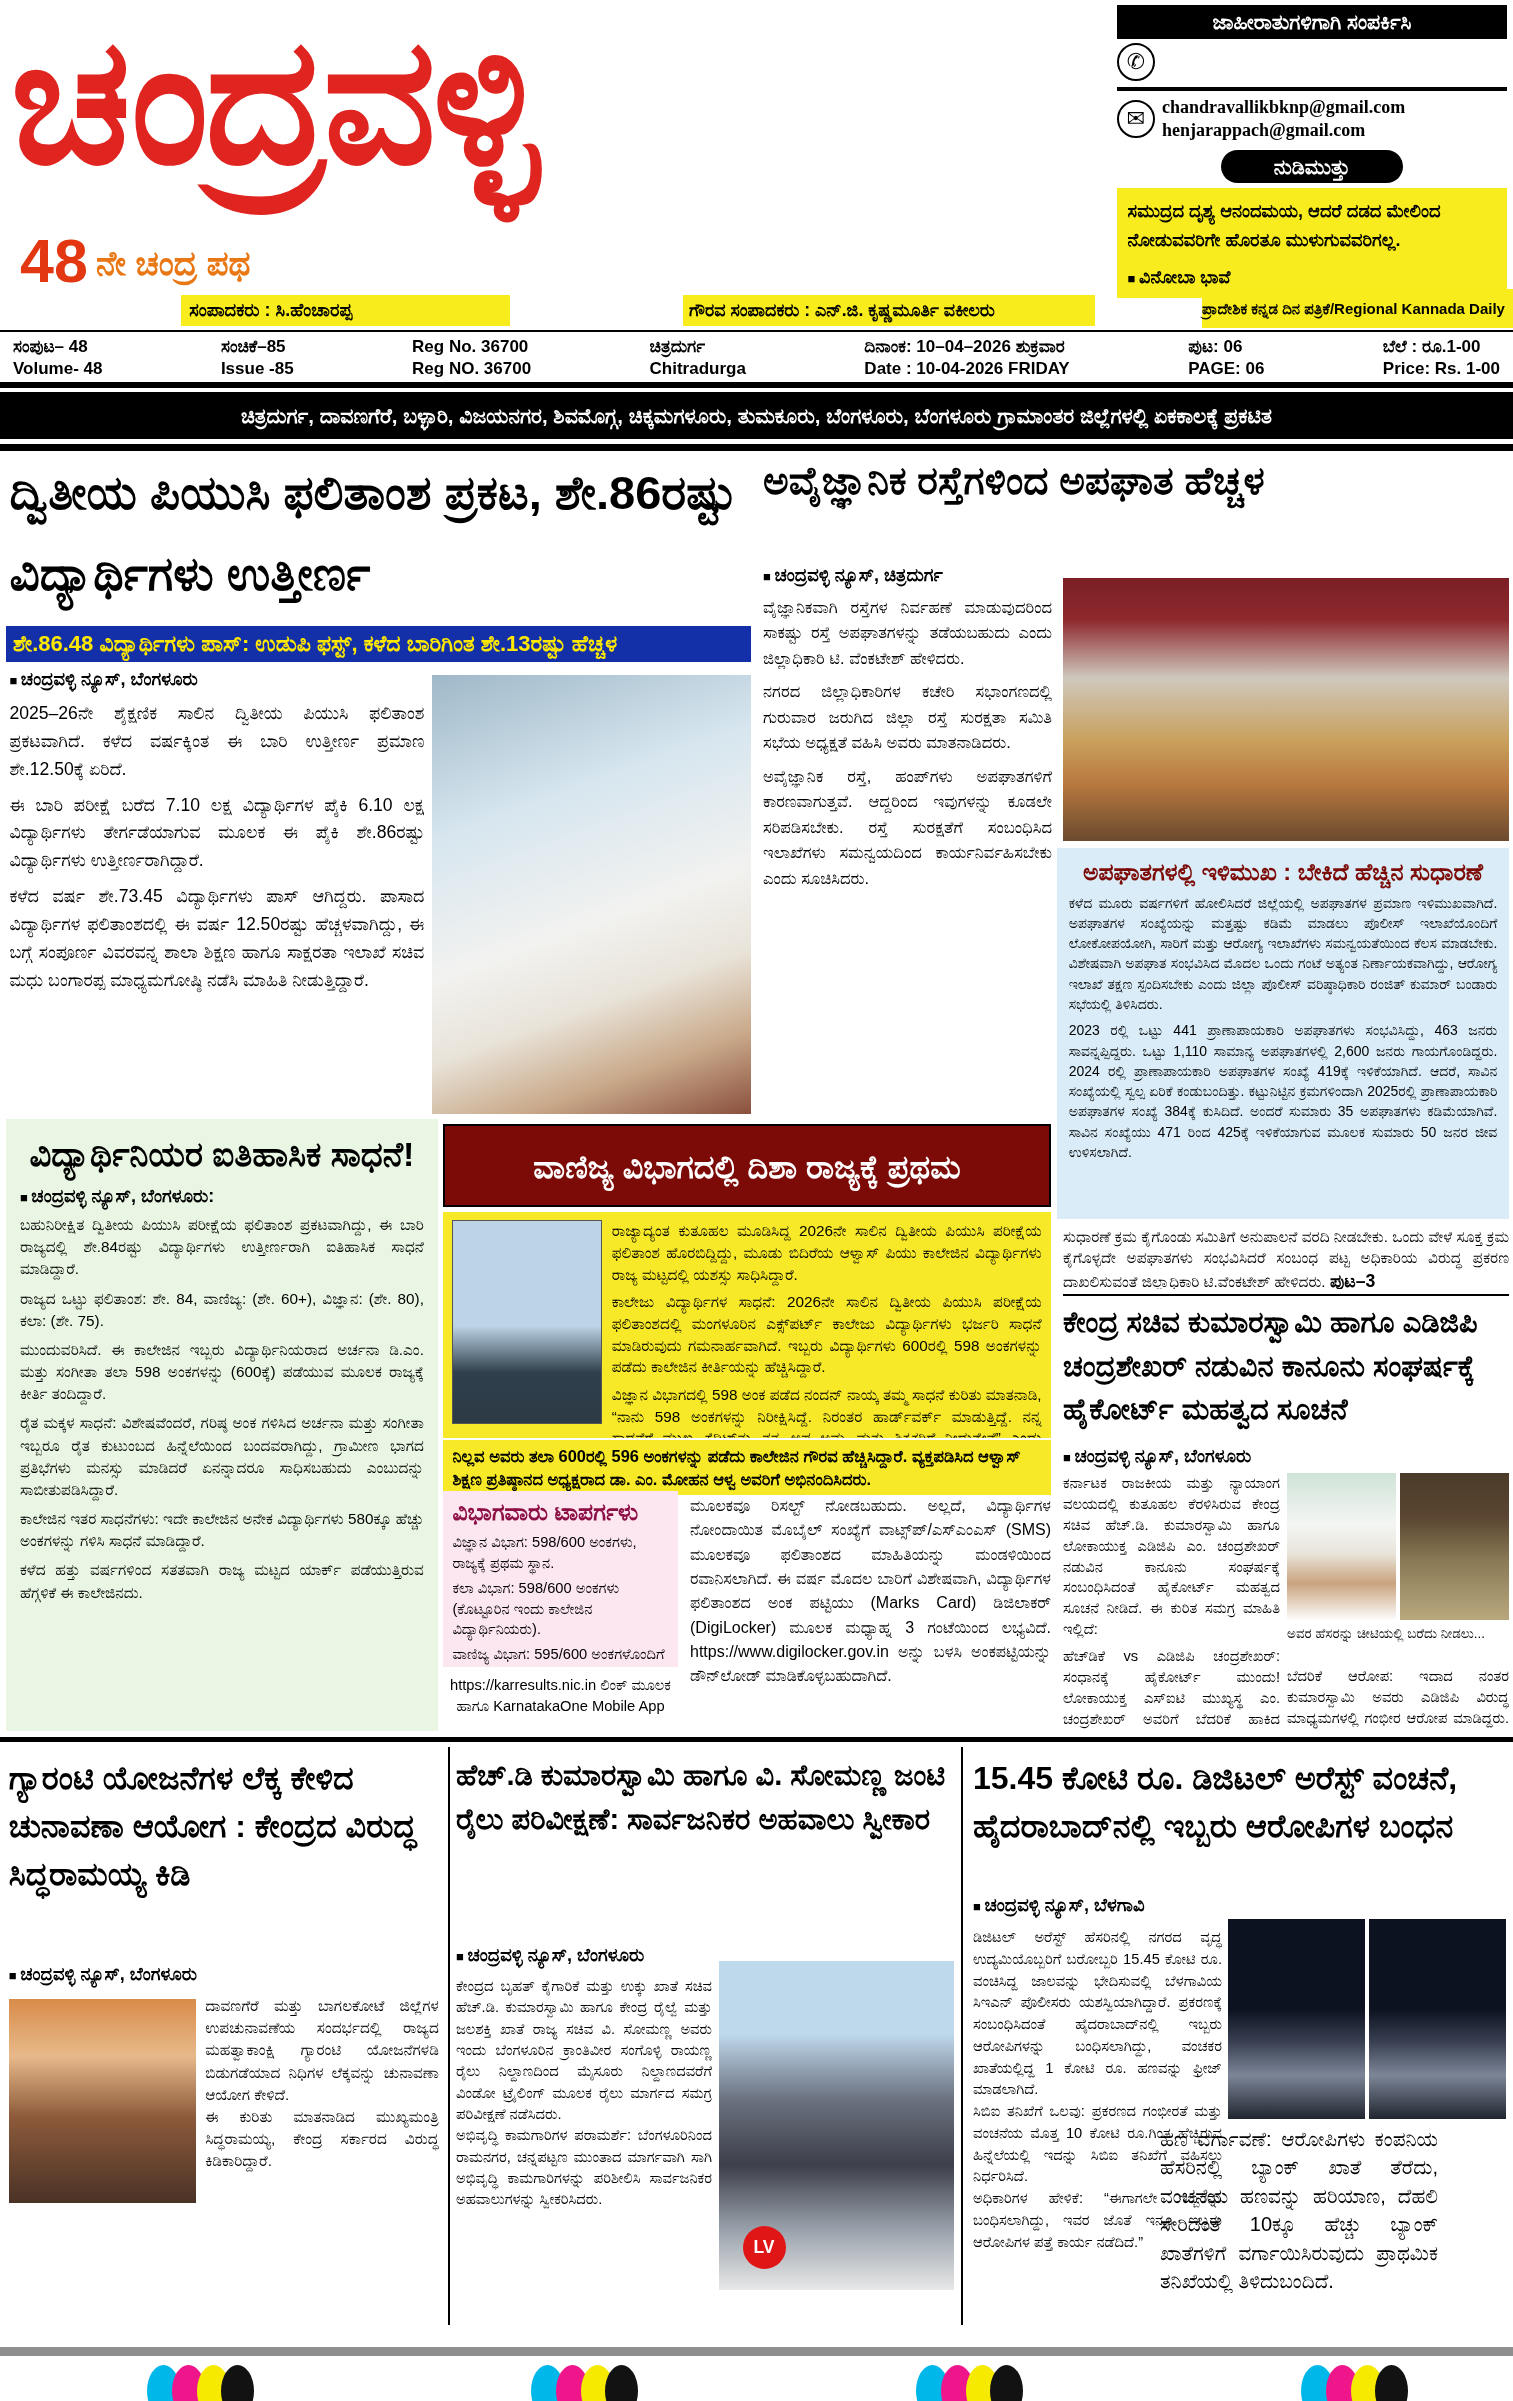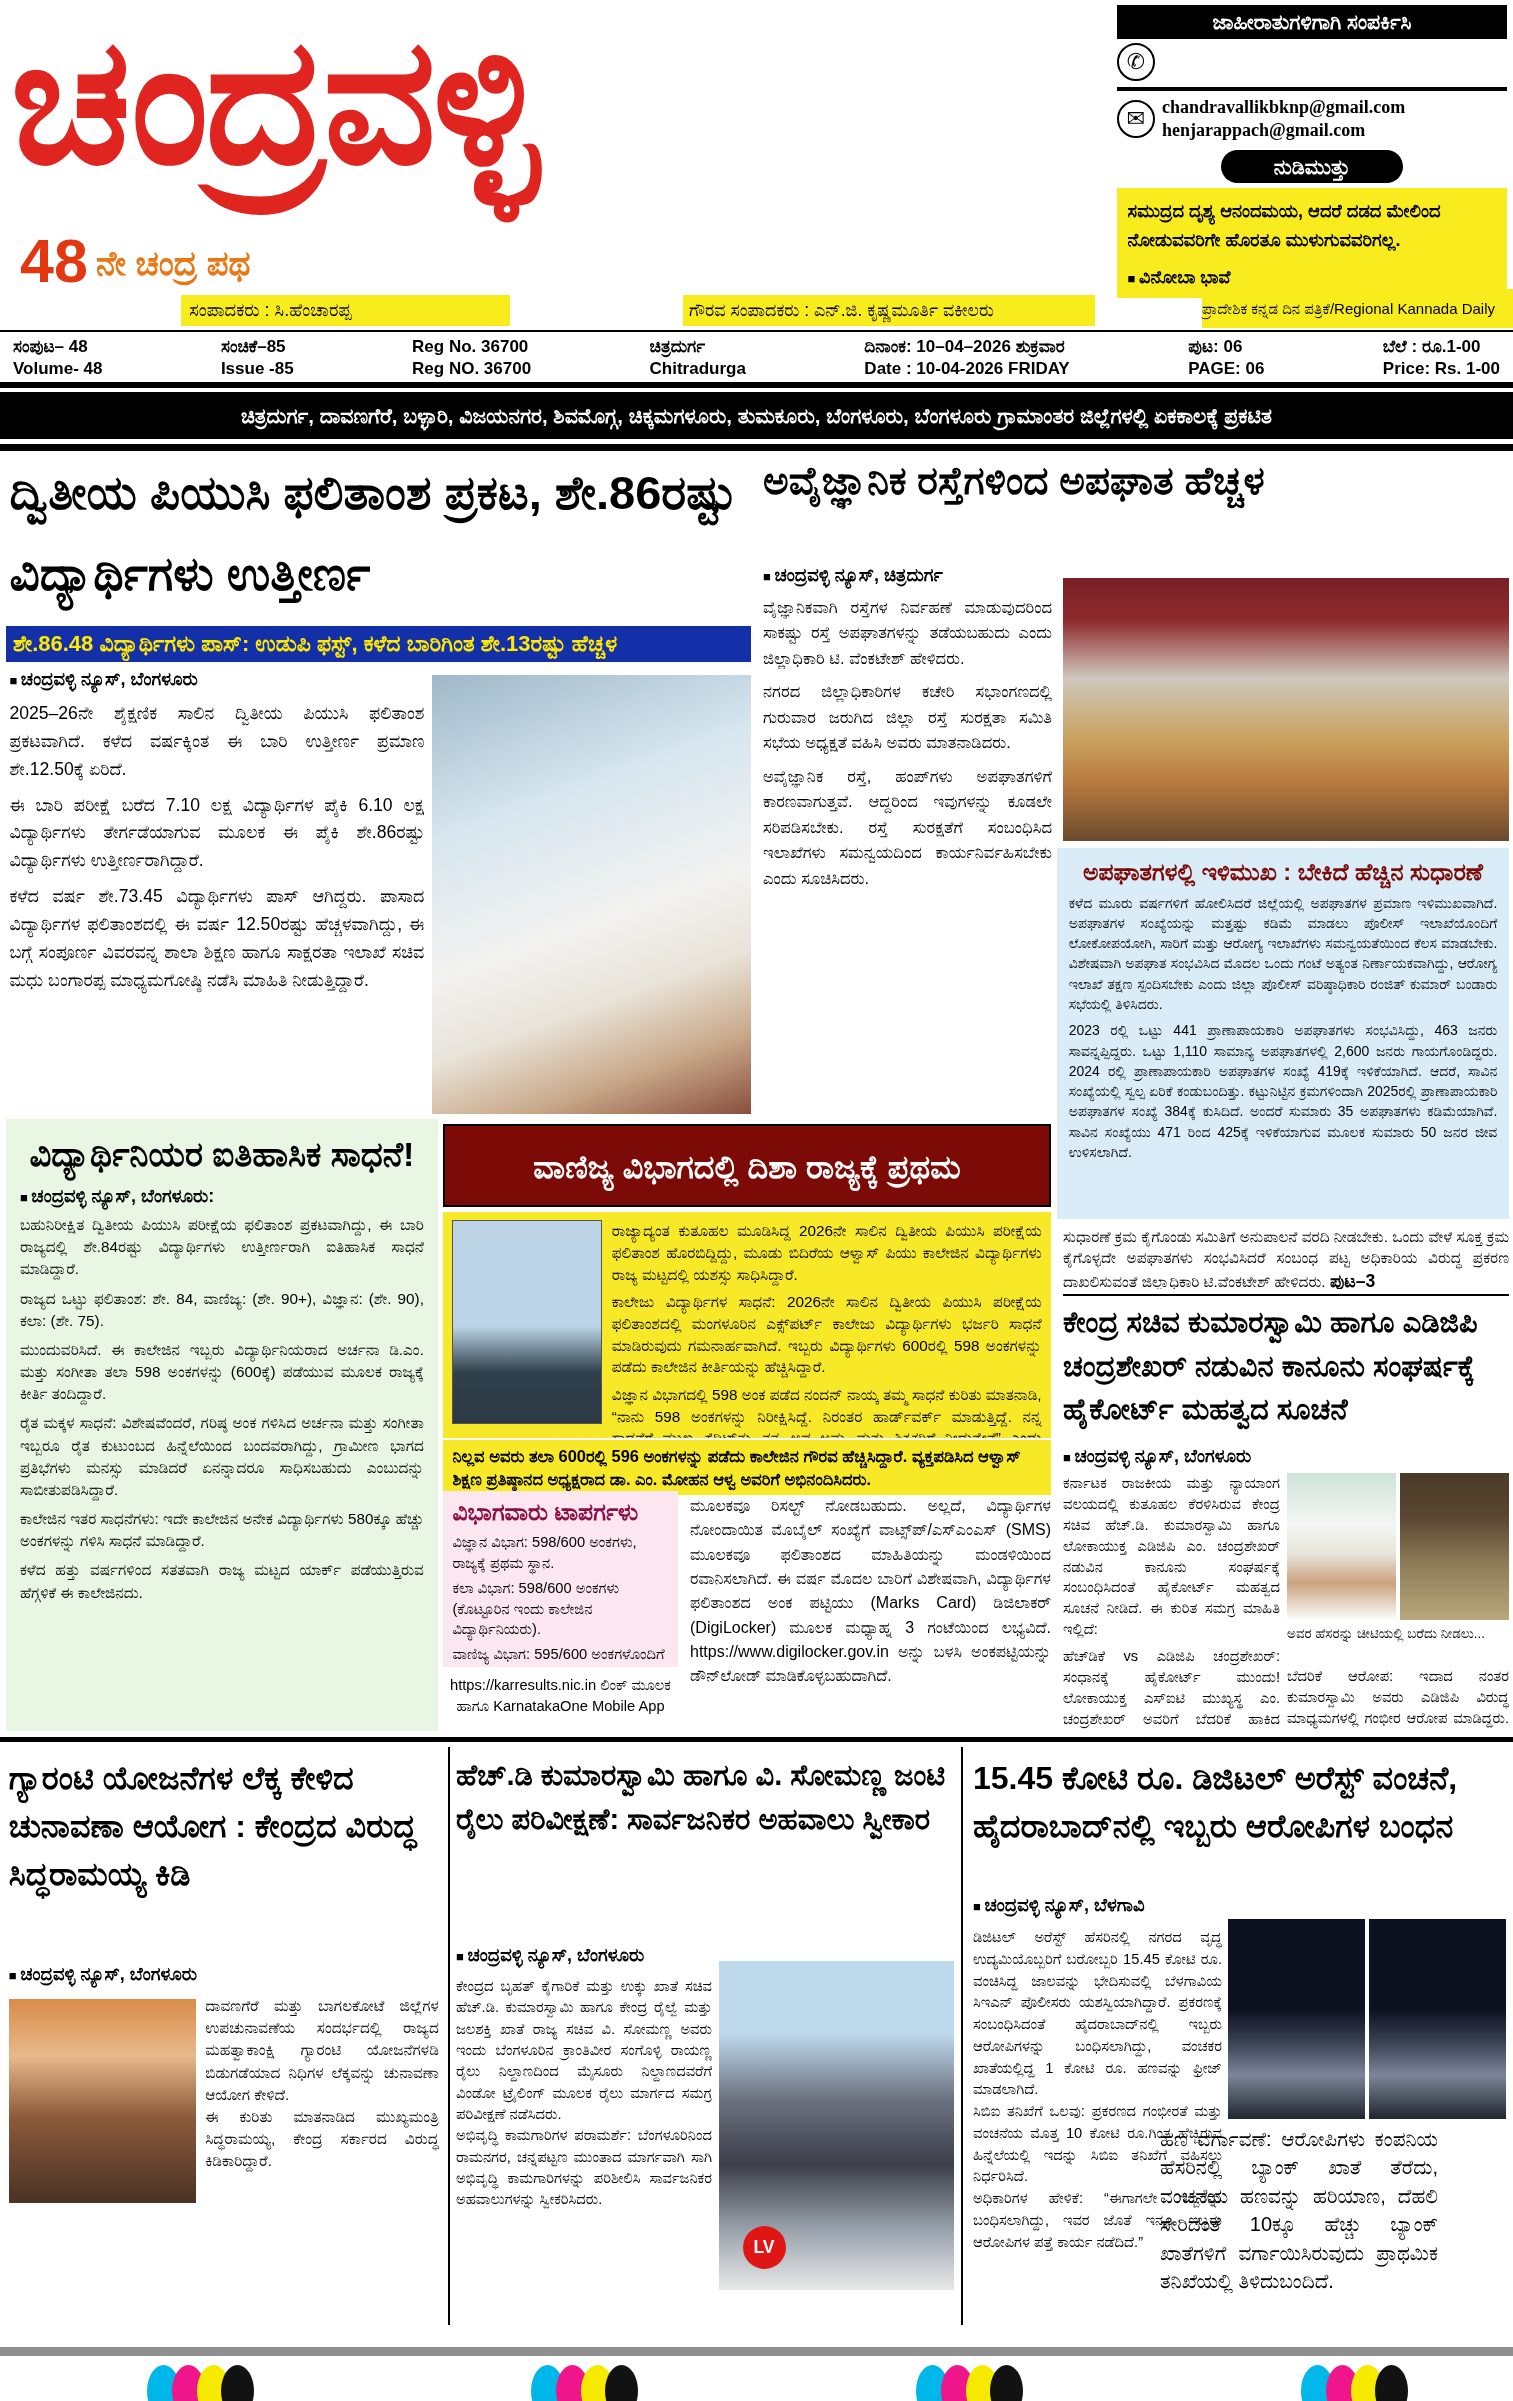--- a/index.html
+++ b/index.html
@@ -32,21 +32,21 @@
   .contact-line { display:flex; justify-content:space-between; font-size:18px; font-weight:bold; line-height:1.25; }
   .ad-rule { height:4.7px; background:#000; margin:5.9px 0 4.7px 0; }
   .email-line { font-size:18px; font-weight:bold; font-family:"Liberation Serif",serif; line-height:1.3; }
   #nudimuttu-pill { margin:7px auto 0 auto; width:182px; background:#000; color:#fff;
     border-radius:20px; text-align:center; font-size:20.6px; font-weight:bold; padding:4.7px 0; }
   #quote-box { background:#f8ec1f; margin-top:4.7px; padding:9.4px 10.6px 7px 10.6px;
     font-size:18px; font-weight:bold; line-height:1.6; }
   #quote-author { margin-top:8.2px; font-size:17.6px; }
   #quote-author::before { content:"■ "; font-size:13px; }
 
-  .yellow-strip { position:absolute; background:#f9ec1c; font-weight:normal; }
+  .yellow-strip { position:absolute; background:#f9ec1c; font-weight:bold; }
   #editor-strip { left:181px; top:295px; width:329px; height:30.5px; font-size:18px; line-height:30.5px; padding-left:8.2px; }
   #honorary-strip { left:683px; top:295px; width:412px; height:30.5px; font-size:17.6px; line-height:30.5px; padding-left:5.9px; }
   #regional-strip { left:1202px; top:289px; width:320px; height:39px; font-size:15px; line-height:39px; }
 
   #rule-a { left:0; top:330px; width:1513px; height:2.3px; background:#000; }
   #info-row { left:13px; top:337px; width:1487px; display:flex; justify-content:space-between; }
   .info-cell { display:flex; flex-direction:column; gap:2.3px; }
   .info-cell span { font-size:17px; font-weight:bold; line-height:1.15; }
   #rule-b { left:0; top:382px; width:1513px; height:5.9px; background:#000; }
   #districts-bar { left:0; top:392px; width:1513px; height:47px; background:#000; color:#fff;
@@ -241,21 +241,21 @@
     <p>2025–26ನೇ ಶೈಕ್ಷಣಿಕ ಸಾಲಿನ ದ್ವಿತೀಯ ಪಿಯುಸಿ ಫಲಿತಾಂಶ ಪ್ರಕಟವಾಗಿದೆ. ಕಳೆದ ವರ್ಷಕ್ಕಿಂತ ಈ ಬಾರಿ ಉತ್ತೀರ್ಣ ಪ್ರಮಾಣ ಶೇ.12.50ಕ್ಕೆ ಏರಿದೆ.</p>
     <p>ಈ ಬಾರಿ ಪರೀಕ್ಷೆ ಬರೆದ 7.10 ಲಕ್ಷ ವಿದ್ಯಾರ್ಥಿಗಳ ಪೈಕಿ 6.10 ಲಕ್ಷ ವಿದ್ಯಾರ್ಥಿಗಳು ತೇರ್ಗಡೆಯಾಗುವ ಮೂಲಕ ಈ ಪೈಕಿ ಶೇ.86ರಷ್ಟು ವಿದ್ಯಾರ್ಥಿಗಳು ಉತ್ತೀರ್ಣರಾಗಿದ್ದಾರೆ.</p>
     <p>ಕಳೆದ ವರ್ಷ ಶೇ.73.45 ವಿದ್ಯಾರ್ಥಿಗಳು ಪಾಸ್ ಆಗಿದ್ದರು. ಪಾಸಾದ ವಿದ್ಯಾರ್ಥಿಗಳ ಫಲಿತಾಂಶದಲ್ಲಿ ಈ ವರ್ಷ 12.50ರಷ್ಟು ಹೆಚ್ಚಳವಾಗಿದ್ದು, ಈ ಬಗ್ಗೆ ಸಂಪೂರ್ಣ ವಿವರವನ್ನ ಶಾಲಾ ಶಿಕ್ಷಣ ಹಾಗೂ ಸಾಕ್ಷರತಾ ಇಲಾಖೆ ಸಚಿವ ಮಧು ಬಂಗಾರಪ್ಪ ಮಾಧ್ಯಮಗೋಷ್ಠಿ ನಡೆಸಿ ಮಾಹಿತಿ ನೀಡುತ್ತಿದ್ದಾರೆ.</p>
   </div>
   <div class="photo" id="press-photo"></div>
 
   <div class="abs" id="historic-box">
     <div id="historic-heading" class="kn">ವಿದ್ಯಾರ್ಥಿನಿಯರ ಐತಿಹಾಸಿಕ ಸಾಧನೆ!</div>
     <span class="kn byline">ಚಂದ್ರವಳ್ಳಿ ನ್ಯೂಸ್, ಬೆಂಗಳೂರು:</span>
     <p class="kn just">ಬಹುನಿರೀಕ್ಷಿತ ದ್ವಿತೀಯ ಪಿಯುಸಿ ಪರೀಕ್ಷೆಯ ಫಲಿತಾಂಶ ಪ್ರಕಟವಾಗಿದ್ದು, ಈ ಬಾರಿ ರಾಜ್ಯದಲ್ಲಿ ಶೇ.84ರಷ್ಟು ವಿದ್ಯಾರ್ಥಿಗಳು ಉತ್ತೀರ್ಣರಾಗಿ ಐತಿಹಾಸಿಕ ಸಾಧನೆ ಮಾಡಿದ್ದಾರೆ.</p>
-    <p class="kn just">ರಾಜ್ಯದ ಒಟ್ಟು ಫಲಿತಾಂಶ: ಶೇ. 84, ವಾಣಿಜ್ಯ: (ಶೇ. 90+), ವಿಜ್ಞಾನ: (ಶೇ. 90), ಕಲಾ: (ಶೇ. 75).</p>
+    <p class="kn just">ರಾಜ್ಯದ ಒಟ್ಟು ಫಲಿತಾಂಶ: ಶೇ. 84, ವಾಣಿಜ್ಯ: (ಶೇ. 60+), ವಿಜ್ಞಾನ: (ಶೇ. 80), ಕಲಾ: (ಶೇ. 75).</p>
     <p class="kn just">ಮುಂದುವರಿಸಿದೆ. ಈ ಕಾಲೇಜಿನ ಇಬ್ಬರು ವಿದ್ಯಾರ್ಥಿನಿಯರಾದ ಅರ್ಚನಾ ಡಿ.ಎಂ. ಮತ್ತು ಸಂಗೀತಾ ತಲಾ 598 ಅಂಕಗಳನ್ನು (600ಕ್ಕೆ) ಪಡೆಯುವ ಮೂಲಕ ರಾಜ್ಯಕ್ಕೆ ಕೀರ್ತಿ ತಂದಿದ್ದಾರೆ.</p>
     <p class="kn just">ರೈತ ಮಕ್ಕಳ ಸಾಧನೆ: ವಿಶೇಷವೆಂದರೆ, ಗರಿಷ್ಠ ಅಂಕ ಗಳಿಸಿದ ಅರ್ಚನಾ ಮತ್ತು ಸಂಗೀತಾ ಇಬ್ಬರೂ ರೈತ ಕುಟುಂಬದ ಹಿನ್ನೆಲೆಯಿಂದ ಬಂದವರಾಗಿದ್ದು, ಗ್ರಾಮೀಣ ಭಾಗದ ಪ್ರತಿಭೆಗಳು ಮನಸ್ಸು ಮಾಡಿದರೆ ಏನನ್ನಾದರೂ ಸಾಧಿಸಬಹುದು ಎಂಬುದನ್ನು ಸಾಬೀತುಪಡಿಸಿದ್ದಾರೆ.</p>
     <p class="kn just">ಕಾಲೇಜಿನ ಇತರ ಸಾಧನೆಗಳು: ಇದೇ ಕಾಲೇಜಿನ ಅನೇಕ ವಿದ್ಯಾರ್ಥಿಗಳು 580ಕ್ಕೂ ಹೆಚ್ಚು ಅಂಕಗಳನ್ನು ಗಳಿಸಿ ಸಾಧನೆ ಮಾಡಿದ್ದಾರೆ.</p>
     <p class="kn just">ಕಳೆದ ಹತ್ತು ವರ್ಷಗಳಿಂದ ಸತತವಾಗಿ ರಾಜ್ಯ ಮಟ್ಟದ ಯಾರ್ಕ್ ಪಡೆಯುತ್ತಿರುವ ಹೆಗ್ಗಳಿಕೆ ಈ ಕಾಲೇಜಿನದು.</p>
   </div>
 
   <div class="abs kn" id="disha-banner">ವಾಣಿಜ್ಯ ವಿಭಾಗದಲ್ಲಿ ದಿಶಾ ರಾಜ್ಯಕ್ಕೆ ಪ್ರಥಮ</div>
   <div class="abs" id="disha-box">
     <div class="photo" id="girl-photo"></div>
     <p class="kn">ರಾಜ್ಯಾದ್ಯಂತ ಕುತೂಹಲ ಮೂಡಿಸಿದ್ದ 2026ನೇ ಸಾಲಿನ ದ್ವಿತೀಯ ಪಿಯುಸಿ ಪರೀಕ್ಷೆಯ ಫಲಿತಾಂಶ ಹೊರಬಿದ್ದಿದ್ದು, ಮೂಡು ಬಿದಿರೆಯ ಆಳ್ವಾಸ್ ಪಿಯು ಕಾಲೇಜಿನ ವಿದ್ಯಾರ್ಥಿಗಳು ರಾಜ್ಯ ಮಟ್ಟದಲ್ಲಿ ಯಶಸ್ಸು ಸಾಧಿಸಿದ್ದಾರೆ.</p>

